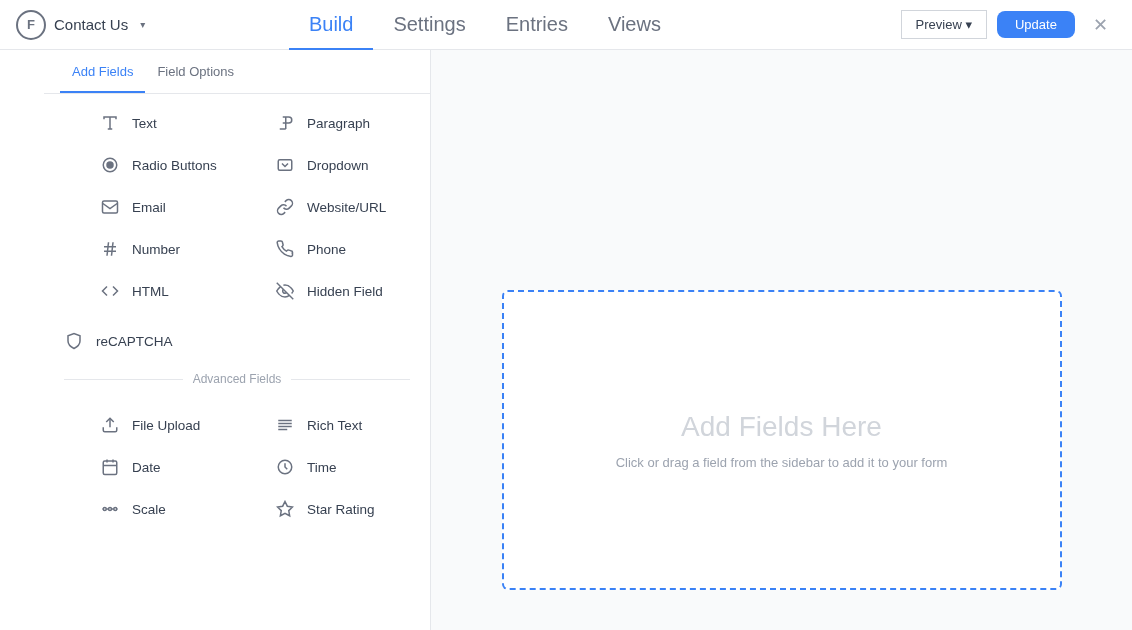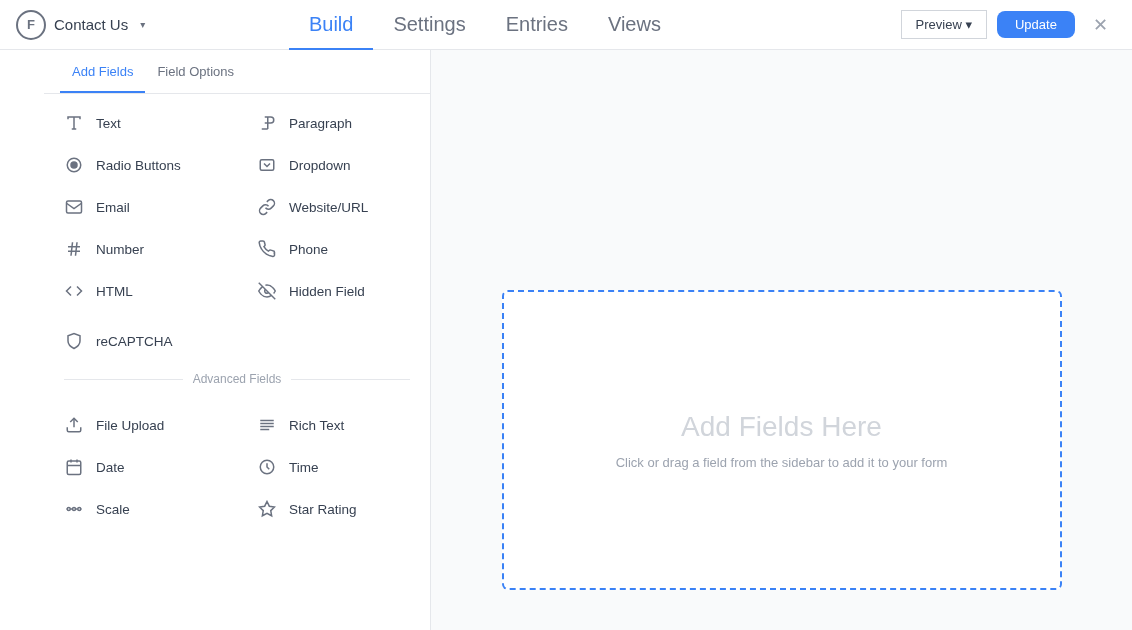--- a/index.html
+++ b/index.html
@@ -140,20 +140,21 @@
     .sidebar-tab.active {
       color: #3b82f6;
       border-bottom: 2px solid #3b82f6;
     }
 
     
     .fields-grid {
       display: grid;
       grid-template-columns: 1fr 1fr;
       padding: 8px 0;
+      margin-left: 36px;
     }
     .field-item {
       display: flex;
       align-items: center;
       gap: 12px;
       padding: 11px 20px;
       cursor: pointer;
       font-size: 13.5px;
       color: #374151;
     }

